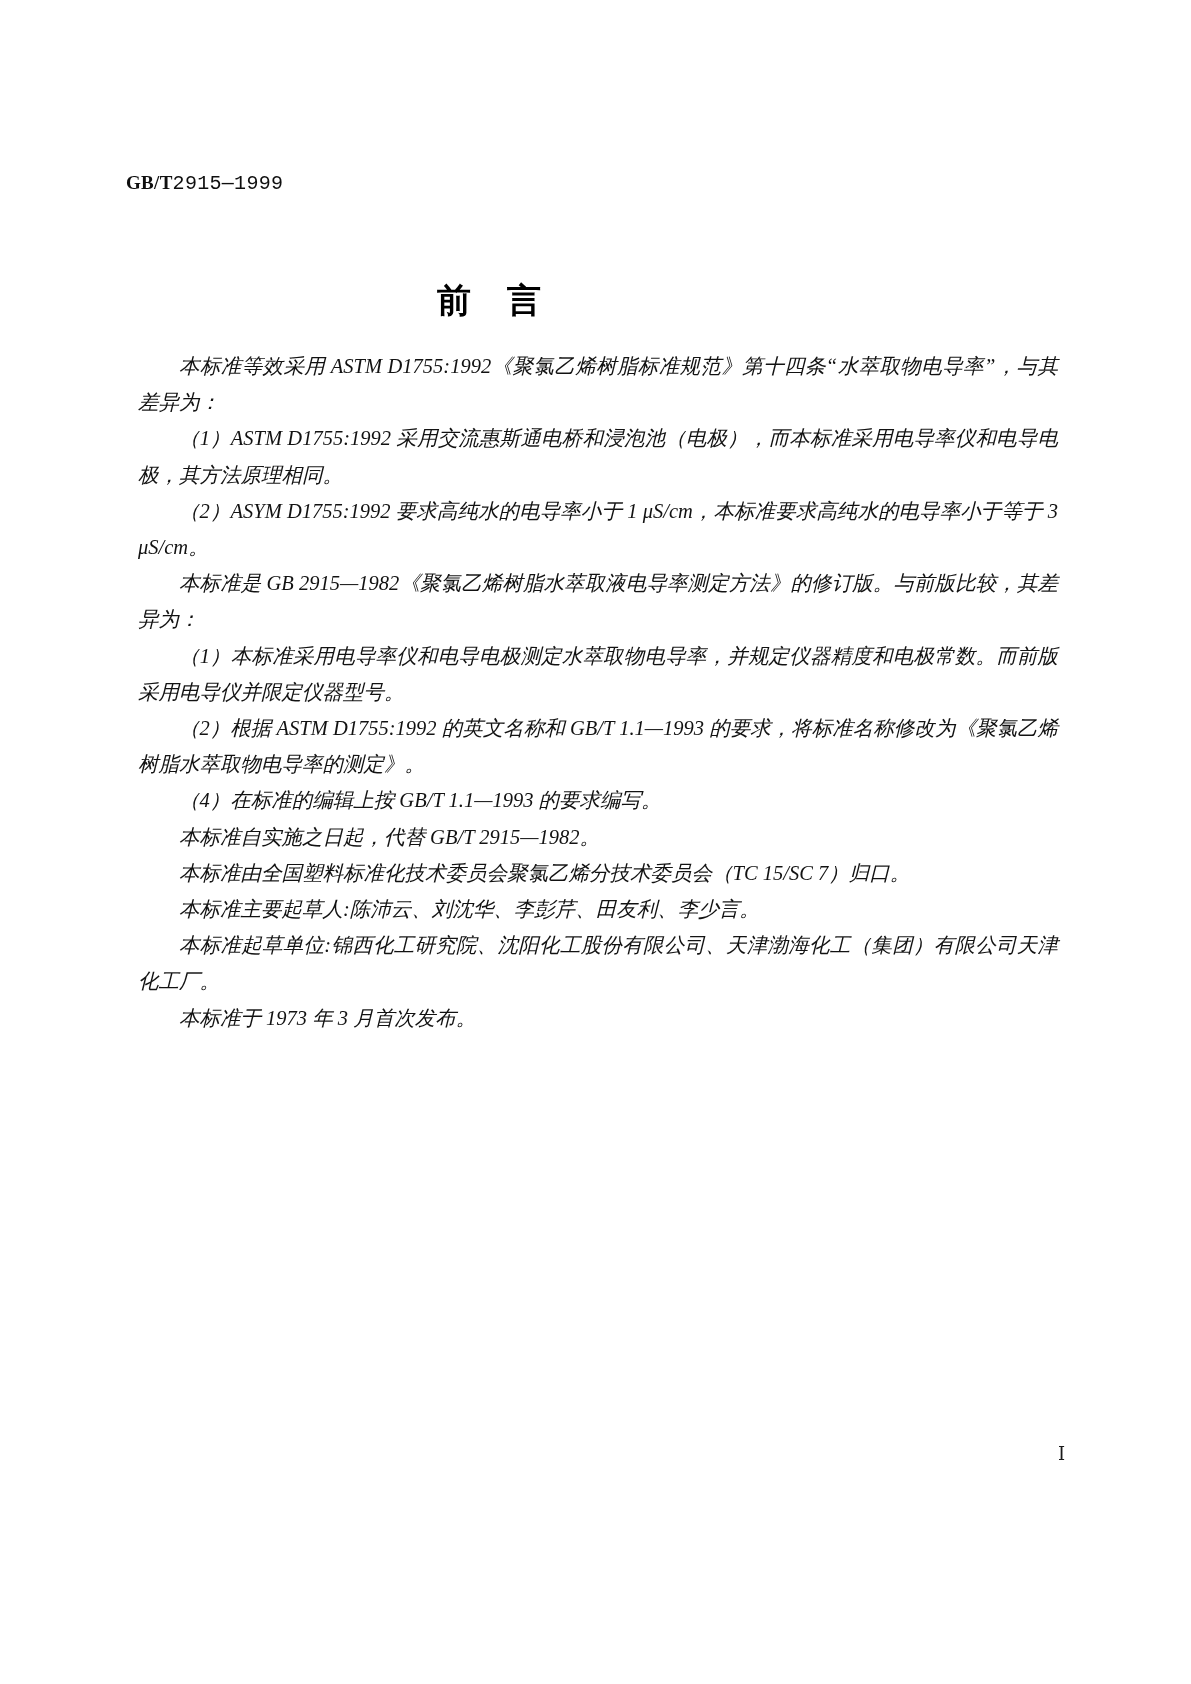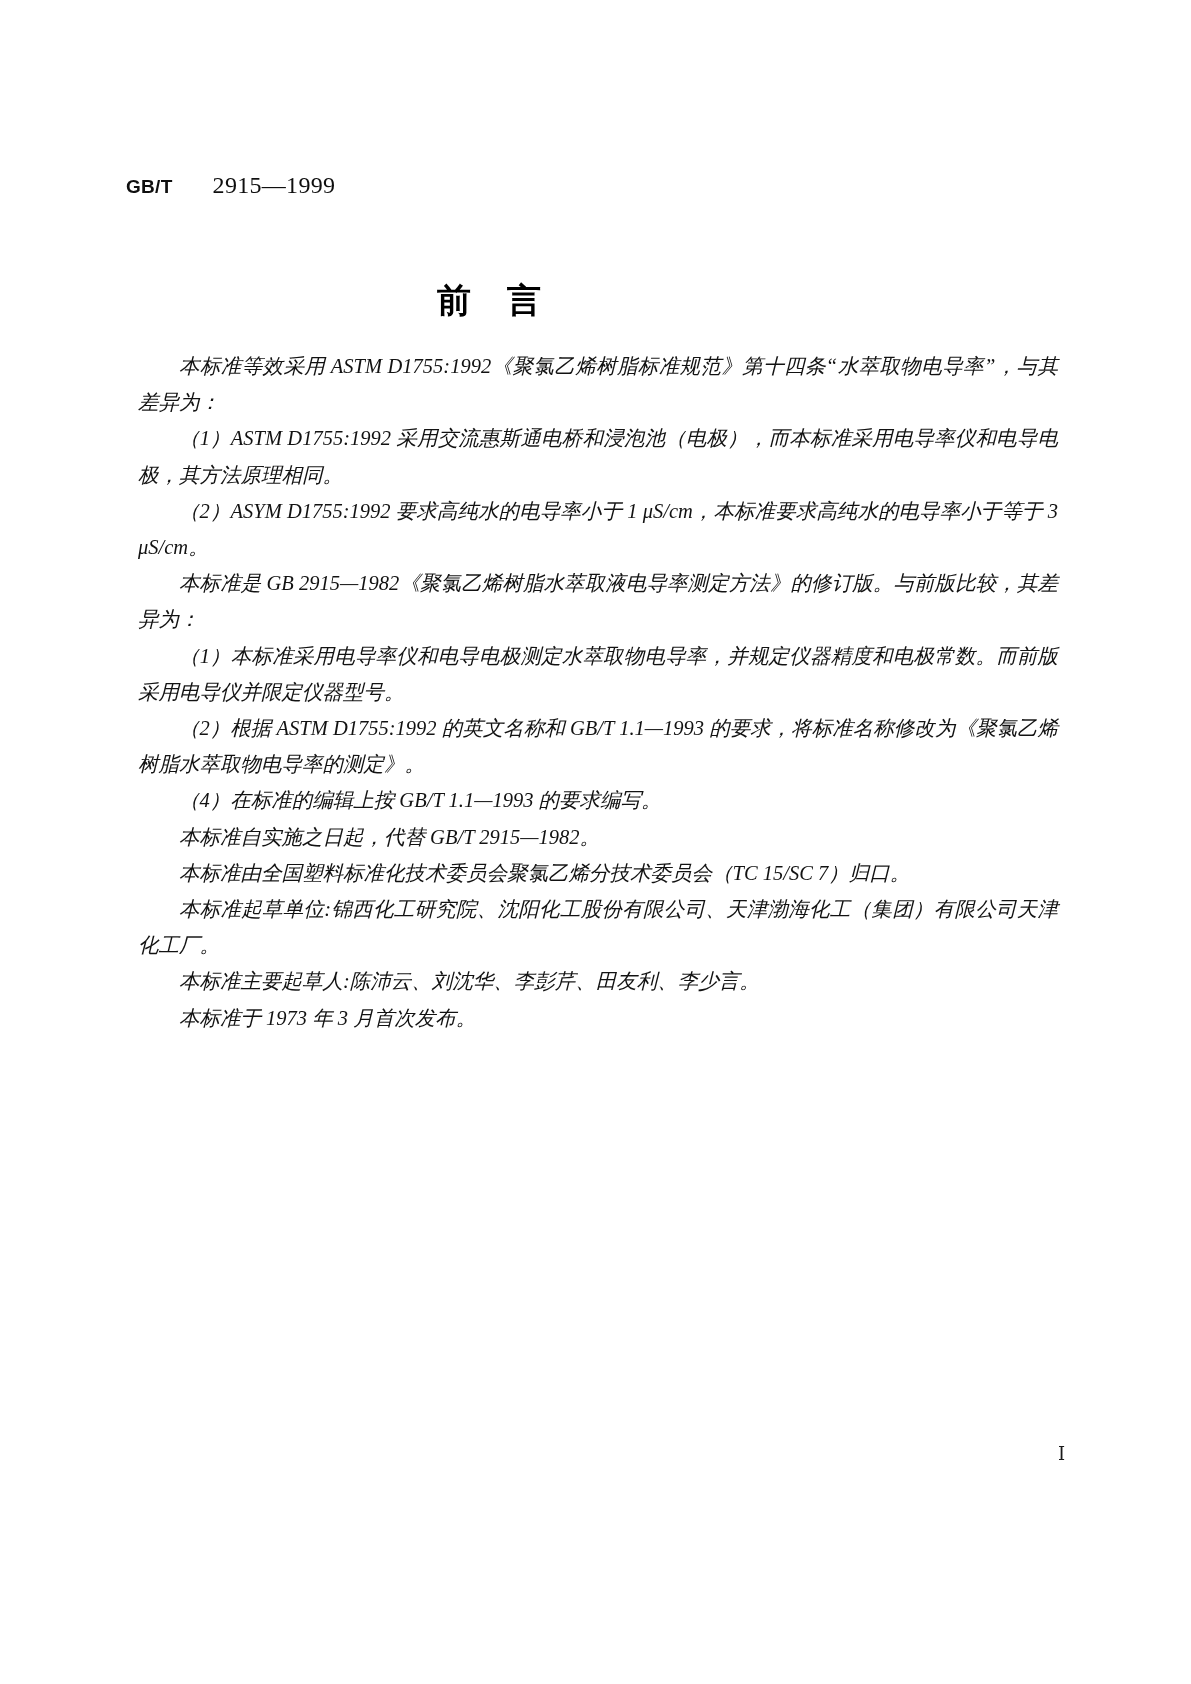--- a/index.html
+++ b/index.html
@@ -29,27 +29,26 @@
     position: absolute;
     left: 126px;
     top: 172px;
     font-size: 19px;
     letter-spacing: 0.3px;
     white-space: nowrap;
     color: #0f0f0f;
   }
   .std-header .gbt {
     font-weight: bold;
-    font-family: Liberation Sans, sans-serif;
+    font-family: Liberation Serif, serif;
   }
   .std-header .num {
-    font-family: Liberation Serif, serif;
+    font-family: Liberation Mono, monospace;
     font-weight: 400;
-    font-size: 24px;
-    margin-left: 40px;
+    font-size: 20px;
   }
 
   
   .doc-title {
     position: absolute;
     left: 0;
     top: 278px;
     width: 978px;
     text-align: center;
     font-size: 34px;
@@ -103,20 +102,20 @@
   <div class="body-block">
     <p class="para">本标准等效采用 ASTM D1755:1992《聚氯乙烯树脂标准规范》第十四条“水萃取物电导率”，与其差异为：</p>
     <p class="para">（1）ASTM D1755:1992 采用交流惠斯通电桥和浸泡池（电极），而本标准采用电导率仪和电导电极，其方法原理相同。</p>
     <p class="para">（2）ASYM D1755:1992 要求高纯水的电导率小于 1 μS/cm，本标准要求高纯水的电导率小于等于 3 μS/cm。</p>
     <p class="para">本标准是 GB 2915—1982《聚氯乙烯树脂水萃取液电导率测定方法》的修订版。与前版比较，其差异为：</p>
     <p class="para">（1）本标准采用电导率仪和电导电极测定水萃取物电导率，并规定仪器精度和电极常数。而前版采用电导仪并限定仪器型号。</p>
     <p class="para">（2）根据 ASTM D1755:1992 的英文名称和 GB/T 1.1—1993 的要求，将标准名称修改为《聚氯乙烯树脂水萃取物电导率的测定》。</p>
     <p class="para">（4）在标准的编辑上按 GB/T 1.1—1993 的要求编写。</p>
     <p class="para">本标准自实施之日起，代替 GB/T 2915—1982。</p>
     <p class="para">本标准由全国塑料标准化技术委员会聚氯乙烯分技术委员会（TC 15/SC 7）归口。</p>
+    <p class="para">本标准主要起草人:陈沛云、刘沈华、李彭芹、田友利、李少言。</p>
     <p class="para">本标准起草单位:锦西化工研究院、沈阳化工股份有限公司、天津渤海化工（集团）有限公司天津化工厂。</p>
-    <p class="para">本标准主要起草人:陈沛云、刘沈华、李彭芹、田友利、李少言。</p>
     <p class="para">本标准于 1973 年 3 月首次发布。</p>
   </div>
 
   <div class="folio">Ⅰ</div>
 
 </div>
 
 </body></html>

